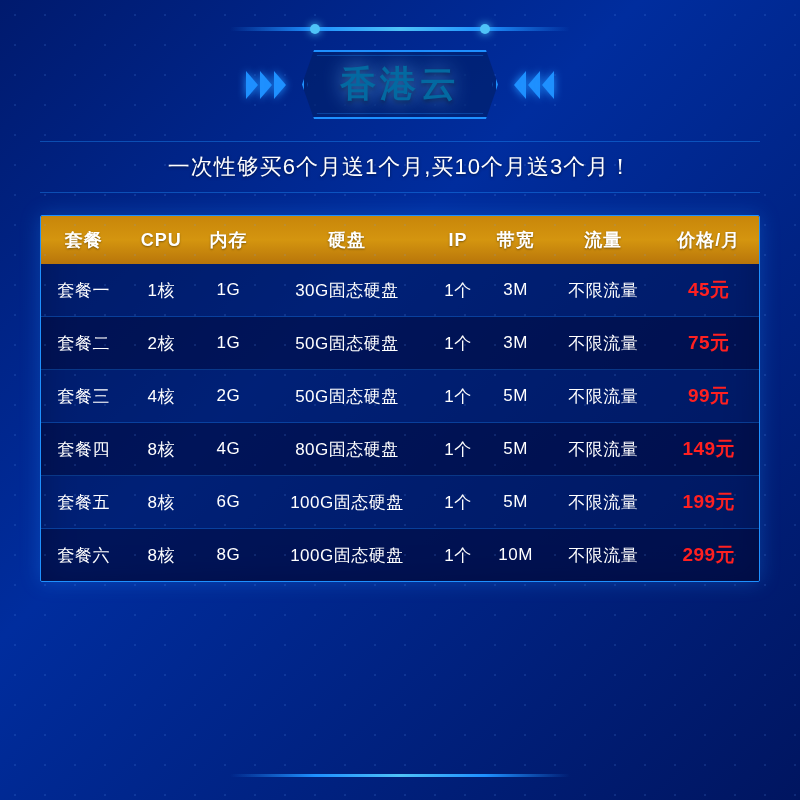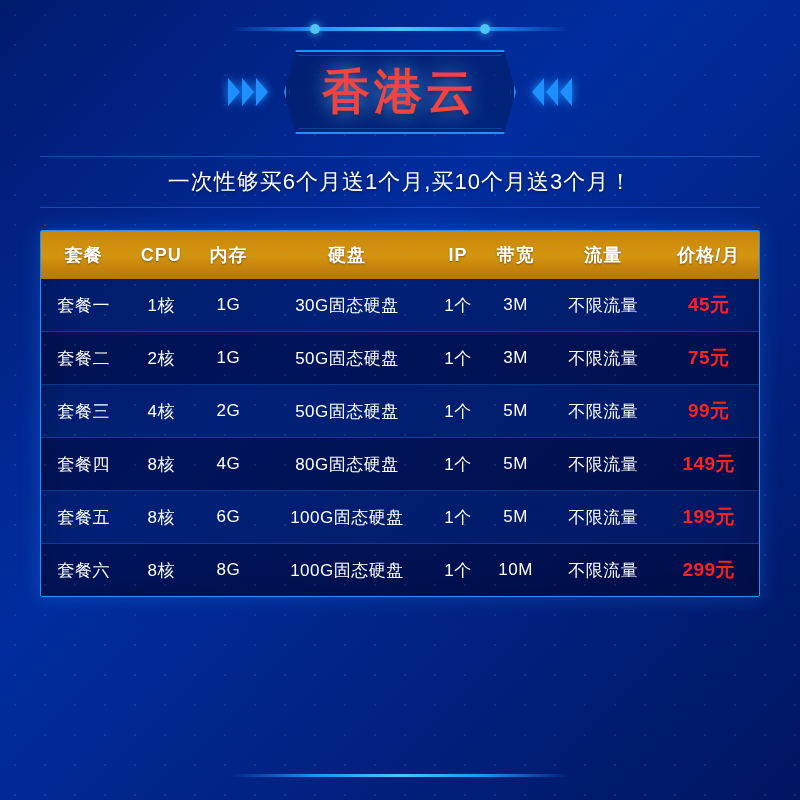--- a/index.html
+++ b/index.html
@@ -102,23 +102,23 @@
 
     .title-box::before {
       content: '';
       position: absolute;
       inset: 3px;
       border: 1px solid rgba(30,144,255,0.3);
       clip-path: polygon(10px 0%, calc(100% - 10px) 0%, 100% 50%, calc(100% - 10px) 100%, 10px 100%, 0% 50%);
     }
 
     .main-title {
-      font-size: 48px;
+      font-size: 36px;
       font-weight: 900;
-      color: #ef4444;
+      color: #0369a1;
       text-shadow: 0 0 20px rgba(100,180,255,0.8), 0 2px 4px rgba(0,0,0,0.5);
       letter-spacing: 4px;
       position: relative;
       z-index: 1;
     }
 
     .subtitle-bar {
       width: 90%;
       margin-top: 22px;
       padding: 10px 20px;

